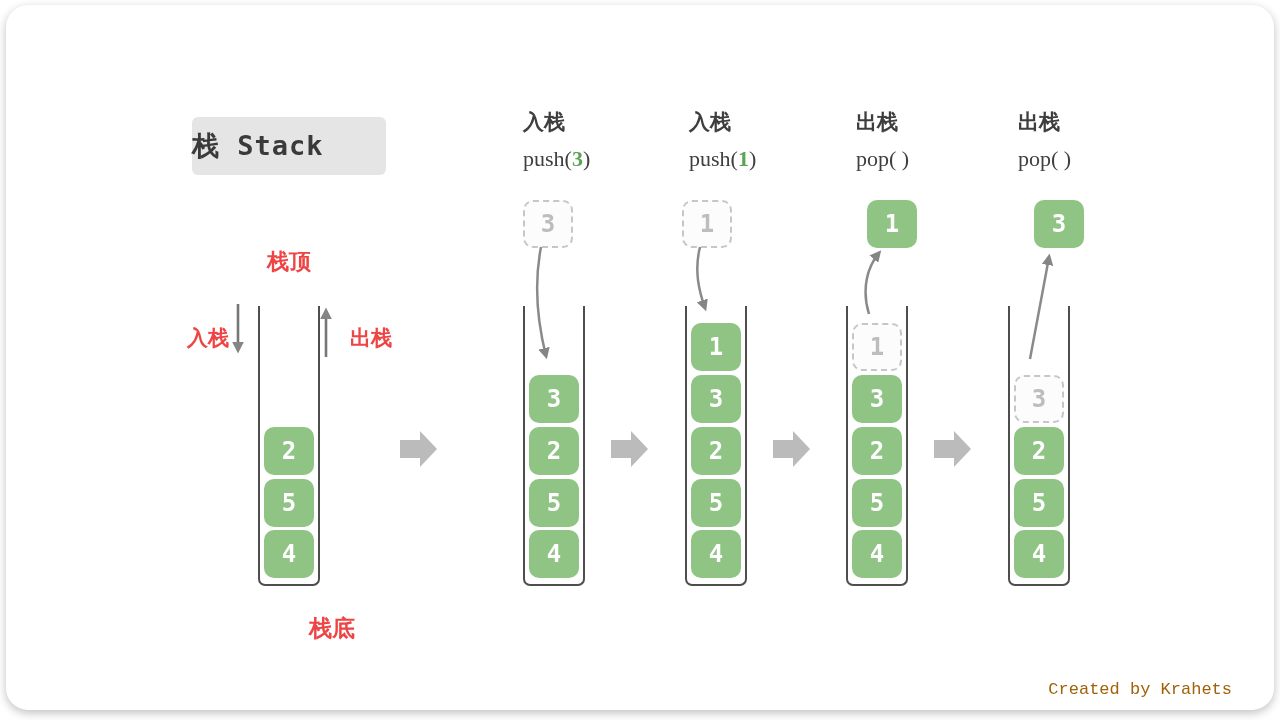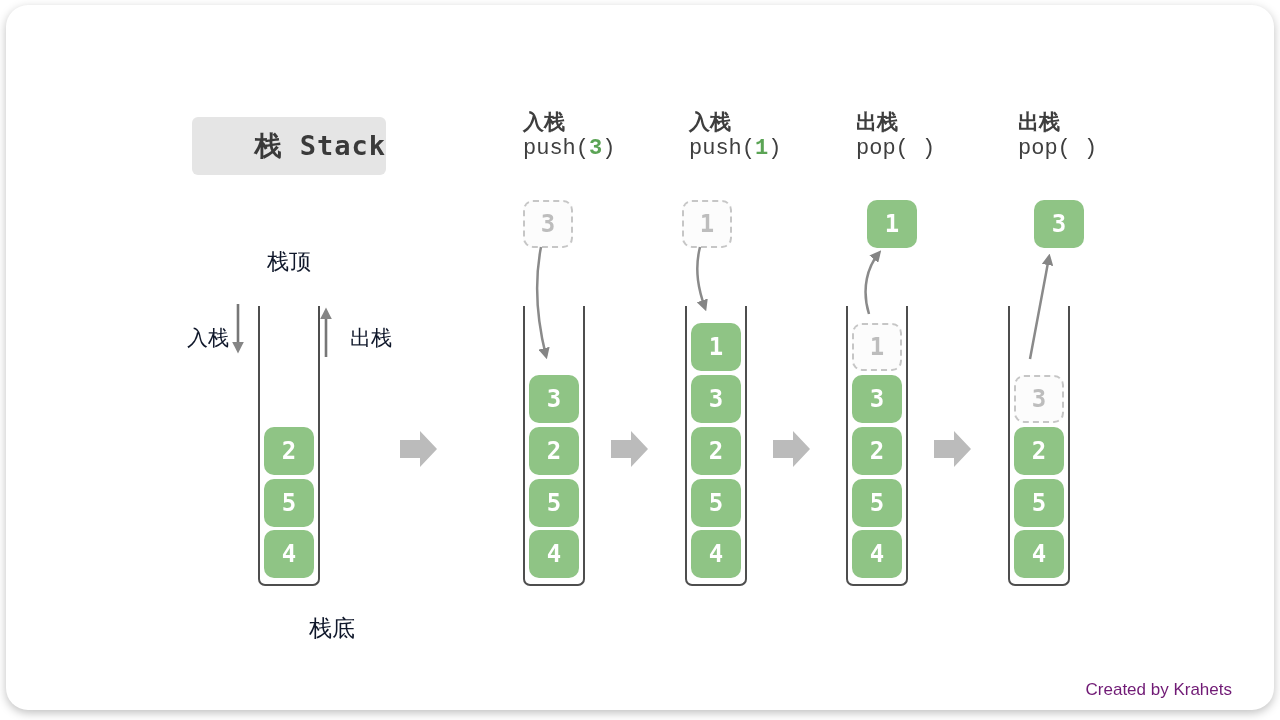--- a/index.html
+++ b/index.html
@@ -2,56 +2,56 @@
 <html><head>
 <meta charset="utf-8">
 <style>
   html,body{margin:0;padding:0;background:#ffffff;}
   body{width:1280px;height:720px;position:relative;overflow:hidden;
        font-family:"Liberation Sans","DejaVu Sans",sans-serif;}
   .card{position:absolute;left:6px;top:5px;right:6px;bottom:10px;background:#ffffff;
         border-radius:22px;box-shadow:0 3px 10px rgba(0,0,0,0.25);}
   
   .title-badge{position:absolute;left:186px;top:112px;width:194px;height:58px;
-        background:#e5e5e5;border-radius:6px;display:flex;align-items:center;justify-content:flex-end;
+        background:#e5e5e5;border-radius:6px;display:flex;align-items:center;justify-content:flex-start;
         font-family:"DejaVu Sans Mono",monospace;font-weight:bold;font-size:27px;color:#3a3a3a;letter-spacing:1px;}
   
   .op{position:absolute;top:103px;}
   .op .cn{font-size:21px;font-weight:bold;color:#3e3e3e;}
-  .op .code{font-family:Liberation Mono, monospace;font-size:22px;color:#3f3f3f;}
+  .op .code{margin-top:10px;font-family:Liberation Serif, serif;font-size:22px;color:#3f3f3f;}
   .op .code .arg{color:#5ba455;font-weight:bold;}
   .op1{left:517px}.op2{left:683px}.op3{left:850px}.op4{left:1012px}
   
   .stack{position:absolute;top:301px;width:62px;height:280px;box-sizing:border-box;background:#fff;
         border-left:2px solid #4e4e4e;border-right:2px solid #4e4e4e;border-bottom:2px solid #4e4e4e;
         border-radius:0 0 7px 7px;}
   .st1{left:252px}.st2{left:517px}.st3{left:679px}.st4{left:840px}.st5{left:1002px}
   .cell{position:absolute;left:4px;width:50px;height:48px;border-radius:10px;background:#8fc485;
         color:#fff;display:flex;align-items:center;justify-content:center;
         font-family:"DejaVu Sans Mono",monospace;font-weight:bold;font-size:24px;}
   .cell.ghost{background:#fcfcfc;border:2px dashed #c6c6c6;color:#bdbdbd;box-sizing:border-box;}
   .s0{top:17px}.s1{top:69px}.s2{top:121px}.s3{top:173px}.s4{top:224px}
   
   .float-box{position:absolute;top:195px;width:50px;height:48px;border-radius:10px;
         display:flex;align-items:center;justify-content:center;
         font-family:"DejaVu Sans Mono",monospace;font-weight:bold;font-size:24px;}
   .float-box.ghost{background:#fcfcfc;border:2px dashed #c6c6c6;color:#bdbdbd;box-sizing:border-box;}
   .float-box.solid{background:#8fc485;color:#fff;}
   .f1{left:517px}.f2{left:676px}.f3{left:861px}.f4{left:1028px}
   
-  .lbl{position:absolute;font-weight:normal;color:#0f172a;}
+  .lbl{position:absolute;font-weight:bold;color:#ef4444;}
   .lbl-top{left:283px;top:242px;transform:translateX(-50%);font-size:22px;}
   .lbl-bottom{left:288px;top:608px;transform:translateX(-50%);font-size:23px;margin-left:38px;}
   .lbl-push{left:181px;top:319px;font-size:21px;}
   .lbl-pop{left:344px;top:319px;font-size:21px;}
   
   svg.overlay{position:absolute;left:0;top:0;width:1280px;height:720px;pointer-events:none;}
   
-  .watermark{position:absolute;right:42px;top:675px;font-family:Liberation Sans, sans-serif;
-        font-size:17px;color:#701a75;}
+  .watermark{position:absolute;right:42px;top:675px;font-family:Liberation Mono, monospace;
+        font-size:17px;color:#a16207;}
 </style>
 </head>
 <body>
 
 <div class="card">
 
   <div class="title-badge">
     <span>栈 Stack</span>
   </div>
 

